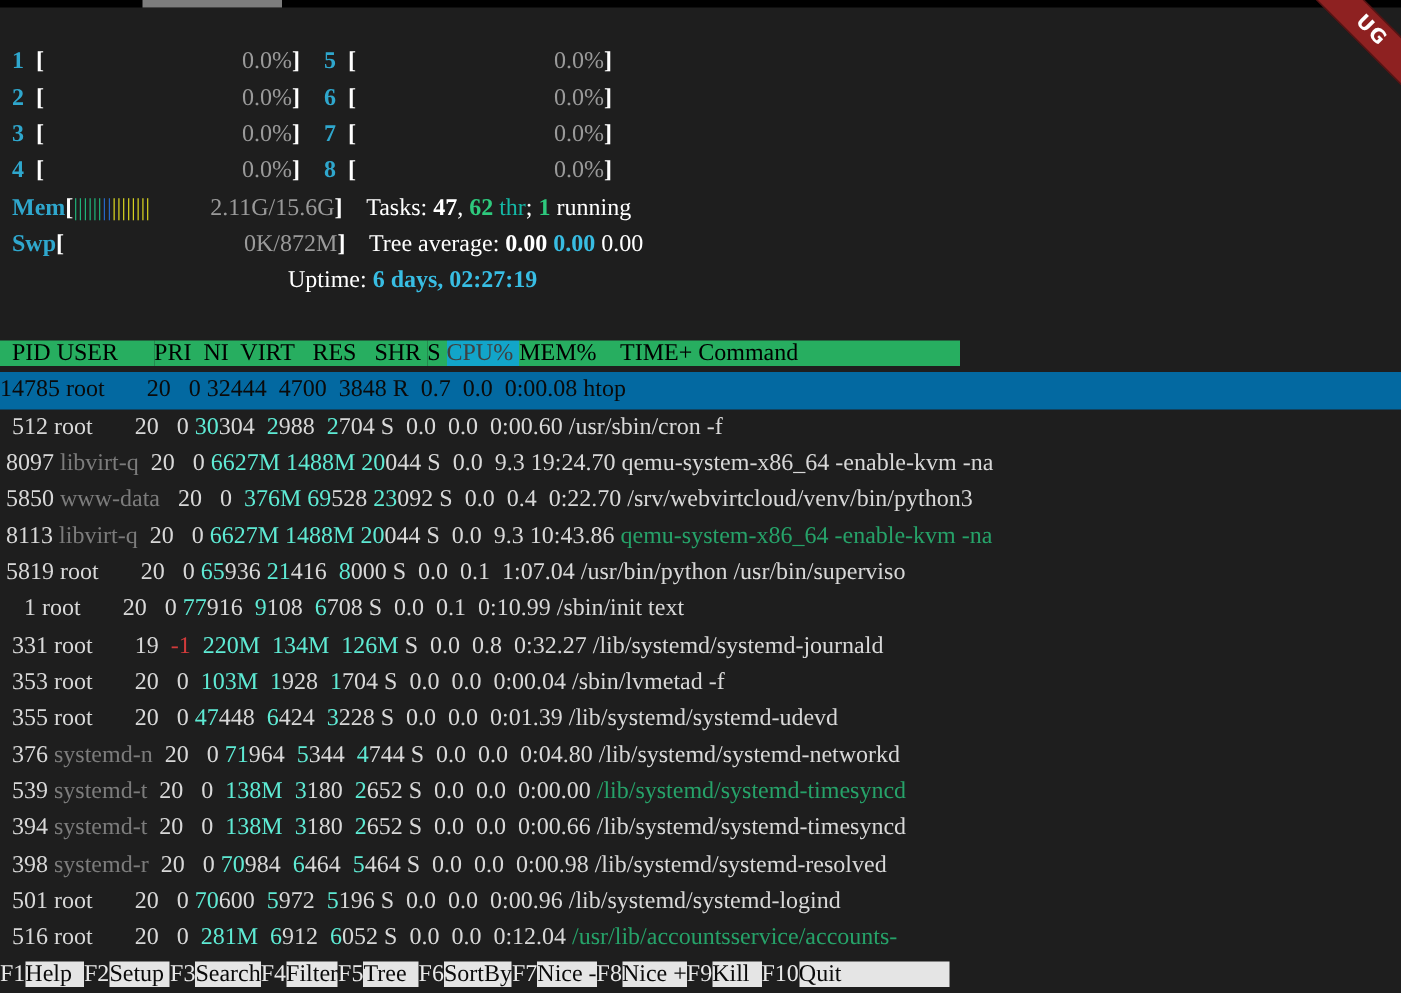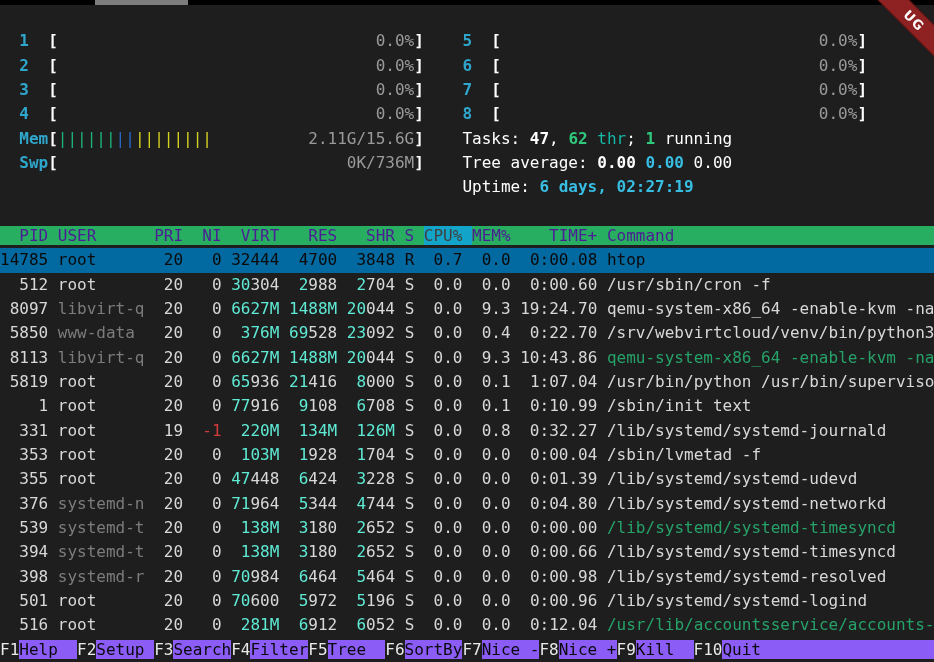--- a/index.html
+++ b/index.html
@@ -7,62 +7,62 @@
           font-family:"DejaVu Sans Mono", monospace;}
   .topstrip{position:absolute;top:0;left:0;width:934px;height:5px;background:#000;}
   .toptab{position:absolute;top:0;left:95px;width:93px;height:5px;background:#7d7d7d;}
   .ribbon{position:absolute;left:858px;top:9px;width:112px;height:21px;
           transform:rotate(45deg);background:#8e2121;color:#ffffff;
           font-family:"DejaVu Sans", sans-serif;font-weight:bold;font-size:13px;
           line-height:21px;text-align:center;letter-spacing:1px;
           border-top:1px solid rgba(0,0,0,.4);border-bottom:1px solid rgba(0,0,0,.4);}
   .term{position:absolute;top:5px;left:0;width:934px;color:#d8d8d8;
         font-size:16px;line-height:24.33px;}
-  .ln{height:24.33px;white-space:pre;overflow:hidden;}
+  .ln{height:24.33px;white-space:pre;overflow:hidden;font-family:Liberation Serif, serif;}
   
   .fg{color:#d8d8d8}
   .wB{color:#ffffff;font-weight:bold}
   .cy{color:#ffffff}
   .cyB{color:#2fa7cd;font-weight:bold}
   .bcy{color:#38bde3;font-weight:bold}
   .dim{color:#9a9a9a}
   .dim2{color:#7c7c7c}
   .g{color:#14b8a6}
   .gB{color:#2ec97d;font-weight:bold}
   .grn{color:#26a269}
   .red{color:#d23b3b}
   .cyv{color:#5eead4}
   .barG{color:#1fb379}
   .barB{color:#2568c6}
   .barY{color:#d6d220}
   
-  .hG{background:#27ae60;color:#4c1d95}
+  .hG{background:#27ae60;color:#000000}
   .hC{background:#12a5c9;color:#404040}
   
   .sel{background:#0369a1}
   .sel span{color:#0a0a0a !important;font-weight:normal !important;background:transparent !important}
   
   .fkey{color:#e8e8e8}
-  .flabel{background:#8b5cf6;color:#0a0a0a}
+  .flabel{background:#e5e5e5;color:#0a0a0a}
 </style>
 </head>
 <body>
 
 <div class="screen">
   <div class="topstrip">
     <div class="toptab"></div>
   </div>
   <div class="term" id="term">
       <div class="ln"><span class="fg">                                                                                                 </span></div>
       <div class="ln"><span class="fg">  </span><span class="cyB">1  </span><span class="wB">[</span><span class="fg">                                 </span><span class="dim">0.0%</span><span class="wB">]</span><span class="fg">    </span><span class="cyB">5  </span><span class="wB">[</span><span class="fg">                                 </span><span class="dim">0.0%</span><span class="wB">]</span></div>
       <div class="ln"><span class="fg">  </span><span class="cyB">2  </span><span class="wB">[</span><span class="fg">                                 </span><span class="dim">0.0%</span><span class="wB">]</span><span class="fg">    </span><span class="cyB">6  </span><span class="wB">[</span><span class="fg">                                 </span><span class="dim">0.0%</span><span class="wB">]</span></div>
       <div class="ln"><span class="fg">  </span><span class="cyB">3  </span><span class="wB">[</span><span class="fg">                                 </span><span class="dim">0.0%</span><span class="wB">]</span><span class="fg">    </span><span class="cyB">7  </span><span class="wB">[</span><span class="fg">                                 </span><span class="dim">0.0%</span><span class="wB">]</span></div>
       <div class="ln"><span class="fg">  </span><span class="cyB">4  </span><span class="wB">[</span><span class="fg">                                 </span><span class="dim">0.0%</span><span class="wB">]</span><span class="fg">    </span><span class="cyB">8  </span><span class="wB">[</span><span class="fg">                                 </span><span class="dim">0.0%</span><span class="wB">]</span></div>
       <div class="ln"><span class="fg">  </span><span class="cyB">Mem</span><span class="wB">[</span><span class="barG">||||||</span><span class="barB">||</span><span class="barY">||||||||</span><span class="fg">          </span><span class="dim">2.11G/15.6G</span><span class="wB">]</span><span class="fg">    </span><span class="cy">Tasks: </span><span class="wB">47</span><span class="cy">, </span><span class="gB">62</span><span class="g"> thr</span><span class="cy">; </span><span class="gB">1</span><span class="cy"> running</span></div>
-      <div class="ln"><span class="fg">  </span><span class="cyB">Swp</span><span class="wB">[</span><span class="fg">                              </span><span class="dim">0K/736M</span><span class="wB">]</span><span class="fg">    </span><span class="cy">Tree average: </span><span class="wB">0.00 </span><span class="bcy">0.00 </span><span class="cy">0.00</span></div>
+      <div class="ln"><span class="fg">  </span><span class="cyB">Swp</span><span class="wB">[</span><span class="fg">                              </span><span class="dim">0K/872M</span><span class="wB">]</span><span class="fg">    </span><span class="cy">Tree average: </span><span class="wB">0.00 </span><span class="bcy">0.00 </span><span class="cy">0.00</span></div>
       <div class="ln"><span class="fg">                                                </span><span class="cy">Uptime: </span><span class="bcy">6 days, 02:27:19</span></div>
       <div class="ln"><span class="fg">                                                                                                 </span></div>
       <div class="ln"><span class="hG">  PID </span><span class="hG">USER      </span><span class="hG">PRI </span><span class="hG"> NI </span><span class="hG"> VIRT </span><span class="hG">  RES </span><span class="hG">  SHR </span><span class="hG">S </span><span class="hC">CPU% </span><span class="hG">MEM% </span><span class="hG">   TIME+ </span><span class="hG">Command                           </span></div>
       <div class="ln sel"><span class="fg">14785 </span><span class="fg">root      </span><span class="fg"> 20 </span><span class="fg">  0 </span><span class="fg"></span><span class="cyv">32</span><span class="fg">444</span><span class="fg"> </span><span class="fg"> </span><span class="cyv">4</span><span class="fg">700</span><span class="fg"> </span><span class="fg"> </span><span class="cyv">3</span><span class="fg">848</span><span class="fg"> </span><span class="fg">R </span><span class="fg"> 0.7 </span><span class="fg"> 0.0 </span><span class="fg"> 0:00.08 </span><span class="fg">htop                              </span></div>
       <div class="ln"><span class="fg">  512 </span><span class="fg">root      </span><span class="fg"> 20 </span><span class="fg">  0 </span><span class="fg"></span><span class="cyv">30</span><span class="fg">304</span><span class="fg"> </span><span class="fg"> </span><span class="cyv">2</span><span class="fg">988</span><span class="fg"> </span><span class="fg"> </span><span class="cyv">2</span><span class="fg">704</span><span class="fg"> </span><span class="fg">S </span><span class="fg"> 0.0 </span><span class="fg"> 0.0 </span><span class="fg"> 0:00.60 </span><span class="fg">/usr/sbin/cron -f                 </span></div>
       <div class="ln"><span class="fg"> 8097 </span><span class="dim2">libvirt-q </span><span class="fg"> 20 </span><span class="fg">  0 </span><span class="fg"></span><span class="cyv">6627M</span><span class="fg"> </span><span class="fg"></span><span class="cyv">1488M</span><span class="fg"> </span><span class="fg"></span><span class="cyv">20</span><span class="fg">044</span><span class="fg"> </span><span class="fg">S </span><span class="fg"> 0.0 </span><span class="fg"> 9.3 </span><span class="fg">19:24.70 </span><span class="fg">qemu-system-x86_64 -enable-kvm -na</span></div>
       <div class="ln"><span class="fg"> 5850 </span><span class="dim2">www-data  </span><span class="fg"> 20 </span><span class="fg">  0 </span><span class="fg"> </span><span class="cyv">376M</span><span class="fg"> </span><span class="fg"></span><span class="cyv">69</span><span class="fg">528</span><span class="fg"> </span><span class="fg"></span><span class="cyv">23</span><span class="fg">092</span><span class="fg"> </span><span class="fg">S </span><span class="fg"> 0.0 </span><span class="fg"> 0.4 </span><span class="fg"> 0:22.70 </span><span class="fg">/srv/webvirtcloud/venv/bin/python3</span></div>
       <div class="ln"><span class="fg"> 8113 </span><span class="dim2">libvirt-q </span><span class="fg"> 20 </span><span class="fg">  0 </span><span class="fg"></span><span class="cyv">6627M</span><span class="fg"> </span><span class="fg"></span><span class="cyv">1488M</span><span class="fg"> </span><span class="fg"></span><span class="cyv">20</span><span class="fg">044</span><span class="fg"> </span><span class="fg">S </span><span class="fg"> 0.0 </span><span class="fg"> 9.3 </span><span class="fg">10:43.86 </span><span class="grn">qemu-system-x86_64 -enable-kvm -na</span></div>
       <div class="ln"><span class="fg"> 5819 </span><span class="fg">root      </span><span class="fg"> 20 </span><span class="fg">  0 </span><span class="fg"></span><span class="cyv">65</span><span class="fg">936</span><span class="fg"> </span><span class="fg"></span><span class="cyv">21</span><span class="fg">416</span><span class="fg"> </span><span class="fg"> </span><span class="cyv">8</span><span class="fg">000</span><span class="fg"> </span><span class="fg">S </span><span class="fg"> 0.0 </span><span class="fg"> 0.1 </span><span class="fg"> 1:07.04 </span><span class="fg">/usr/bin/python /usr/bin/superviso</span></div>
       <div class="ln"><span class="fg">    1 </span><span class="fg">root      </span><span class="fg"> 20 </span><span class="fg">  0 </span><span class="fg"></span><span class="cyv">77</span><span class="fg">916</span><span class="fg"> </span><span class="fg"> </span><span class="cyv">9</span><span class="fg">108</span><span class="fg"> </span><span class="fg"> </span><span class="cyv">6</span><span class="fg">708</span><span class="fg"> </span><span class="fg">S </span><span class="fg"> 0.0 </span><span class="fg"> 0.1 </span><span class="fg"> 0:10.99 </span><span class="fg">/sbin/init text                   </span></div>

